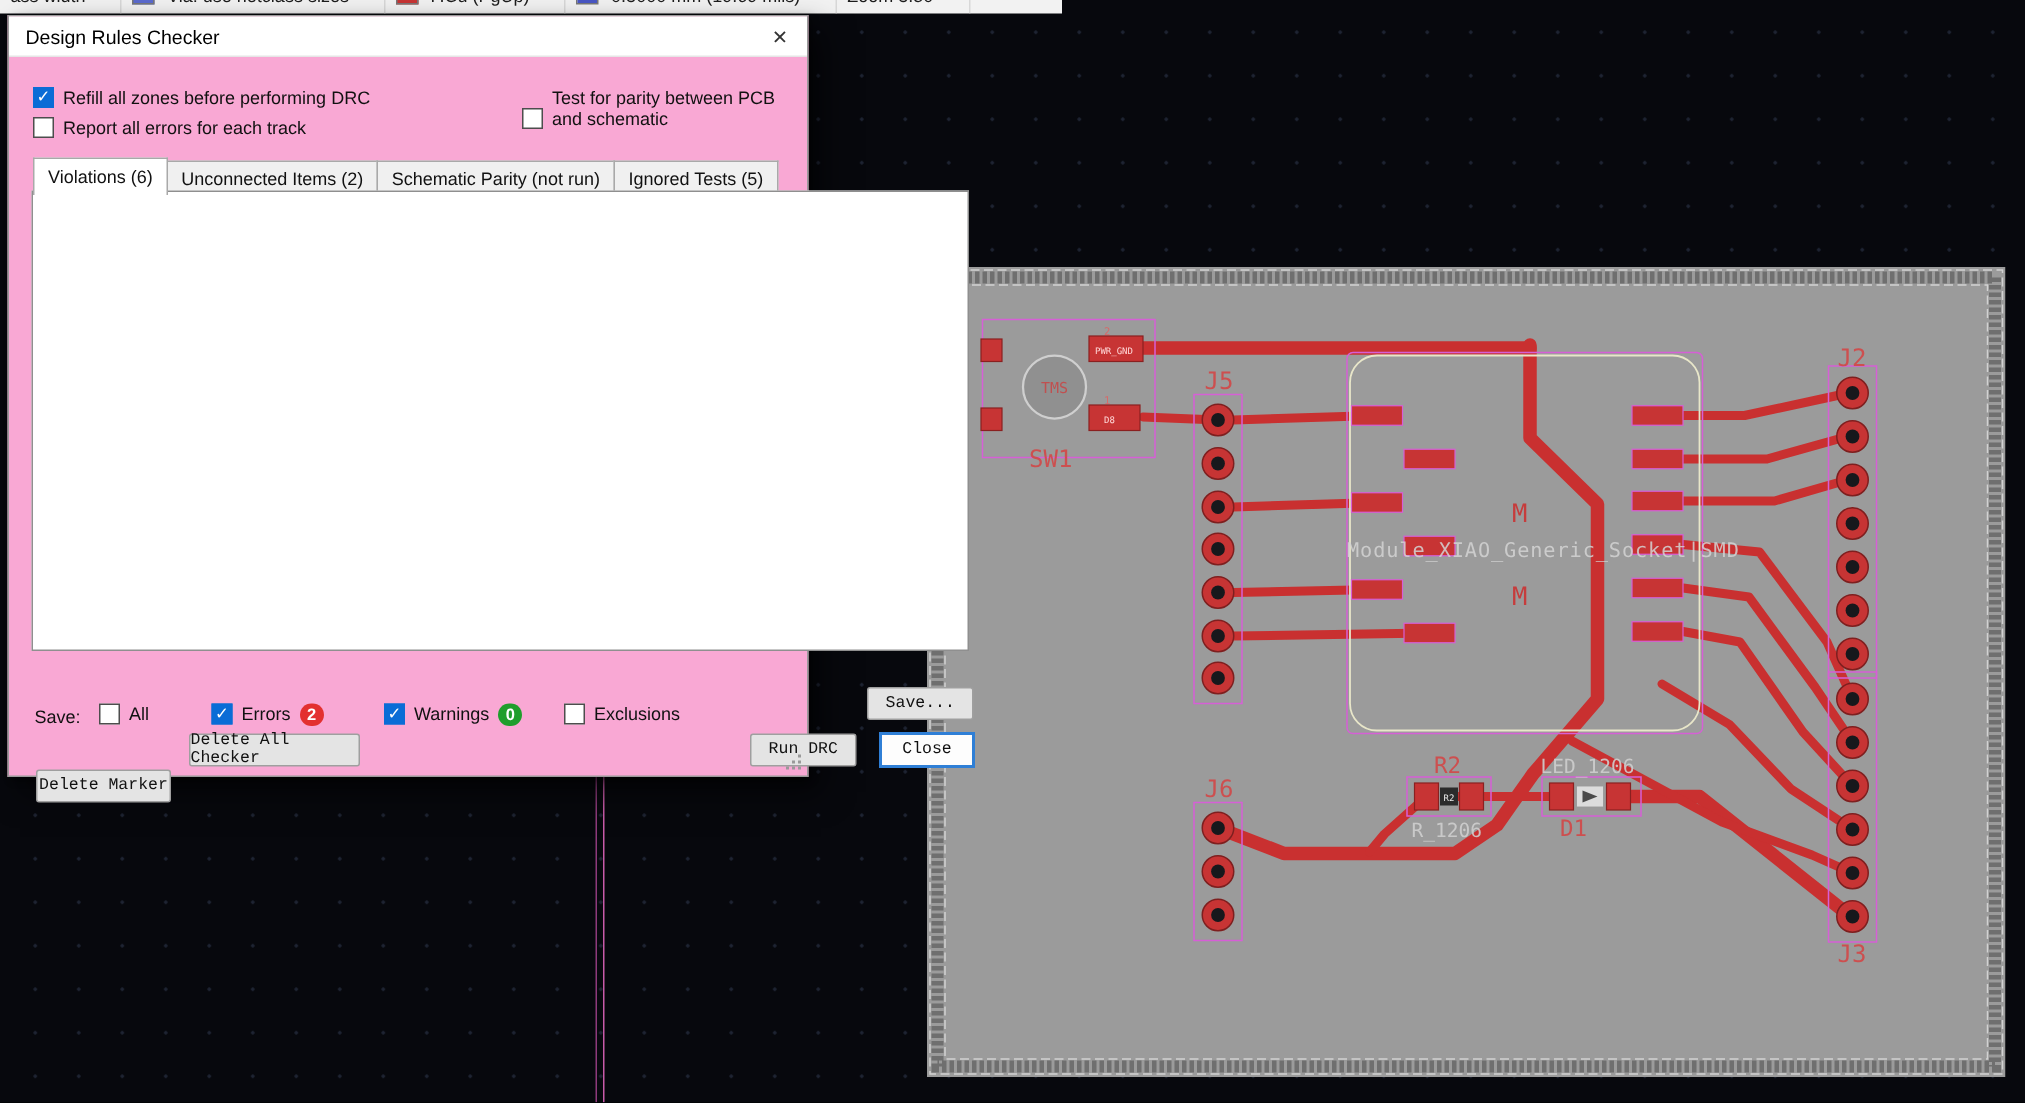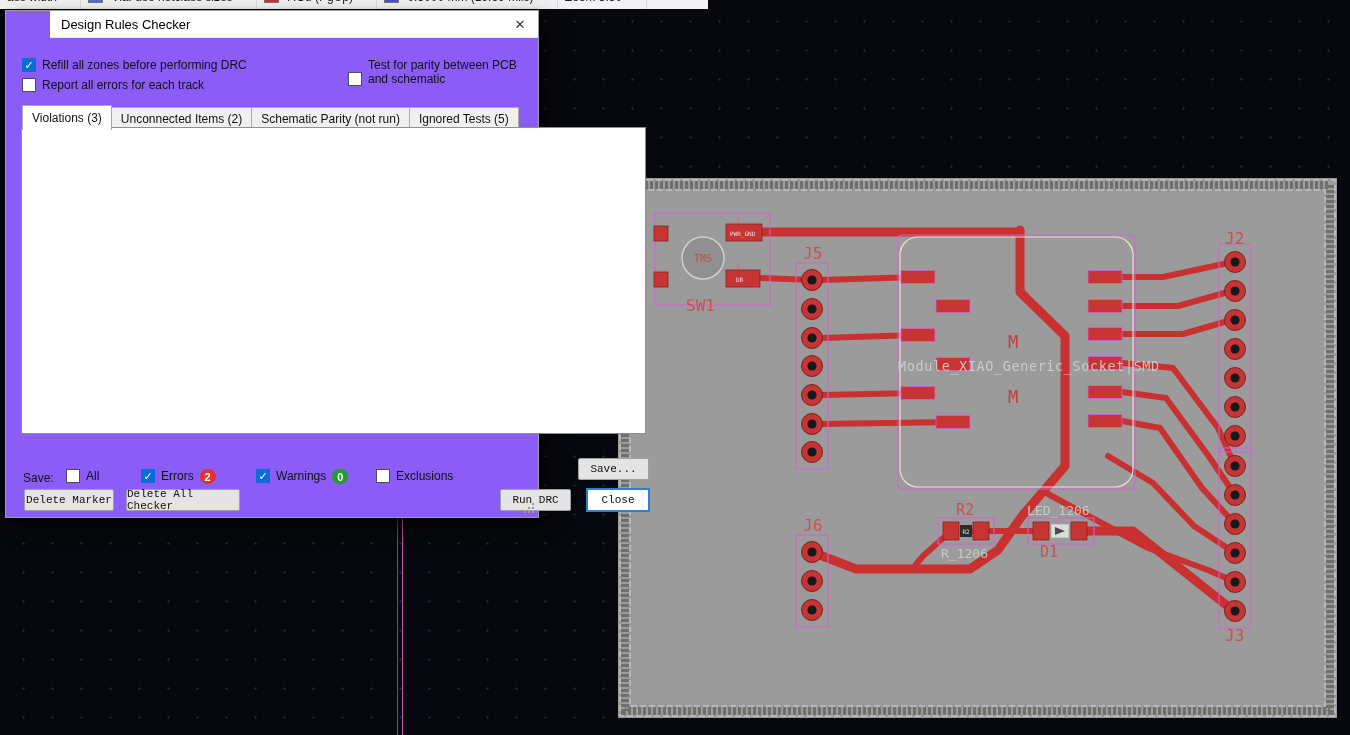--- a/index.html
+++ b/index.html
@@ -24,23 +24,23 @@
                    font-size:12px; color:#1c1c1c; white-space:nowrap; }
   .tbitem { display:flex; align-items:center; gap:8px; padding:0 7px; height:24px;
             border-right:1px solid #d8d8d8; }
   .tb-chev { font-size:10px; color:#555; line-height:1; }
   .sw { width:15px; height:11px; border:1px solid #777; flex:0 0 auto; }
   .sw-split { width:15px; height:11px; border:1px solid #777; display:flex; flex-direction:column; }
   .sw-split div { flex:1; }
 
   
   .dialog { position:absolute; left:5px; top:10px; width:534px; height:508px;
-            background:#8b5cf6; border:1px solid #9b9b9b; z-index:10;
+            background:#f9a8d4; border:1px solid #9b9b9b; z-index:10;
             box-shadow: 8px 10px 20px rgba(0,0,0,.6), 2px 2px 5px rgba(0,0,0,.45);
-            font-size:12px; color:#111;padding-left:44px; }
+            font-size:12px; color:#111; }
   .titlebar { height:27px; background:#ffffff; display:flex; align-items:center;
               border-bottom:1px solid #e6e6e6; }
   .title { padding-left:11px; font-size:13px; color:#000; }
   .close-x { margin-left:auto; width:36px; height:100%; display:flex; align-items:center;
              justify-content:center; font-size:13px; color:#333; cursor:default; }
 
   .opt { position:absolute; display:flex; align-items:flex-end; gap:6px; }
   .cb { width:14px; height:14px; border:1px solid #4d4d4d; background:#fff;
         font-size:11px; line-height:12px; text-align:center; color:#fff; flex:0 0 auto; }
   .cb[data-checked="true"] { background:#0a6cd6; border-color:#0a6cd6; }
@@ -58,21 +58,21 @@
   .flt { position:absolute; top:458px; display:flex; align-items:flex-start; gap:6px; }
   .flt.f0 { left:60px; } .flt.f1 { left:135px; } .flt.f2 { left:250px; } .flt.f3 { left:370px; }
   .badge { min-width:16px; height:15px; padding:0 4px; border-radius:8px; color:#fff;
            font-size:11px; font-weight:bold; display:flex; align-items:center;
            justify-content:center; }
 
   .btn { position:absolute; height:22px; background:#e4e4e4; border:1px solid #9f9f9f;
          border-radius:2px; font-size:11px; color:#111; display:flex; align-items:center;
          justify-content:center; font-family:Liberation Mono, monospace; }
   .btn.save   { left:572px; top:447px; width:71px; }
-  .btn.delm   { left:18px;  top:478px; width:90px; }
+  .btn.delm   { left:18px;  top:502px; width:90px; }
   .btn.delall { left:120px; top:478px; width:114px; }
   .btn.run    { left:494px; top:478px; width:71px; }
   .btn.closeb { left:580px; top:477px; width:64px; height:24px; background:#fdfdfd;
                 border:2px solid #2f7fd6; border-radius:0; }
 
   .grip { position:absolute; right:4px; bottom:4px; width:2px; height:2px; background:#9a9a9a;
           box-shadow:-4px 0 #9a9a9a, -8px 0 #9a9a9a, 0 -4px #9a9a9a, -4px -4px #9a9a9a, 0 -8px #9a9a9a; }
 
   
   .board { position:absolute; left:618px; top:178px; z-index:1; }
@@ -273,21 +273,21 @@
     <div class="opt" style="left:342px; top:47px;">
       <span class="cb" data-checked="false"></span>
       <span>Test for parity between PCB and schematic</span>
     </div>
     <div class="opt" style="left:16px; top:67px;">
       <span class="cb" data-checked="false"></span>
       <span>Report all errors for each track</span>
     </div>
 
     <div class="tabs">
-      <div class="tab active">Violations (3)</div>
+      <div class="tab active">Violations (6)</div>
       <div class="tab">Unconnected Items (2)</div>
       <div class="tab">Schematic Parity (not run)</div>
       <div class="tab">Ignored Tests (5)</div>
     </div>
 
     <div class="list"></div>
 
     <span class="showrow-label">Save:</span>
 
     <div class="flt f0">

